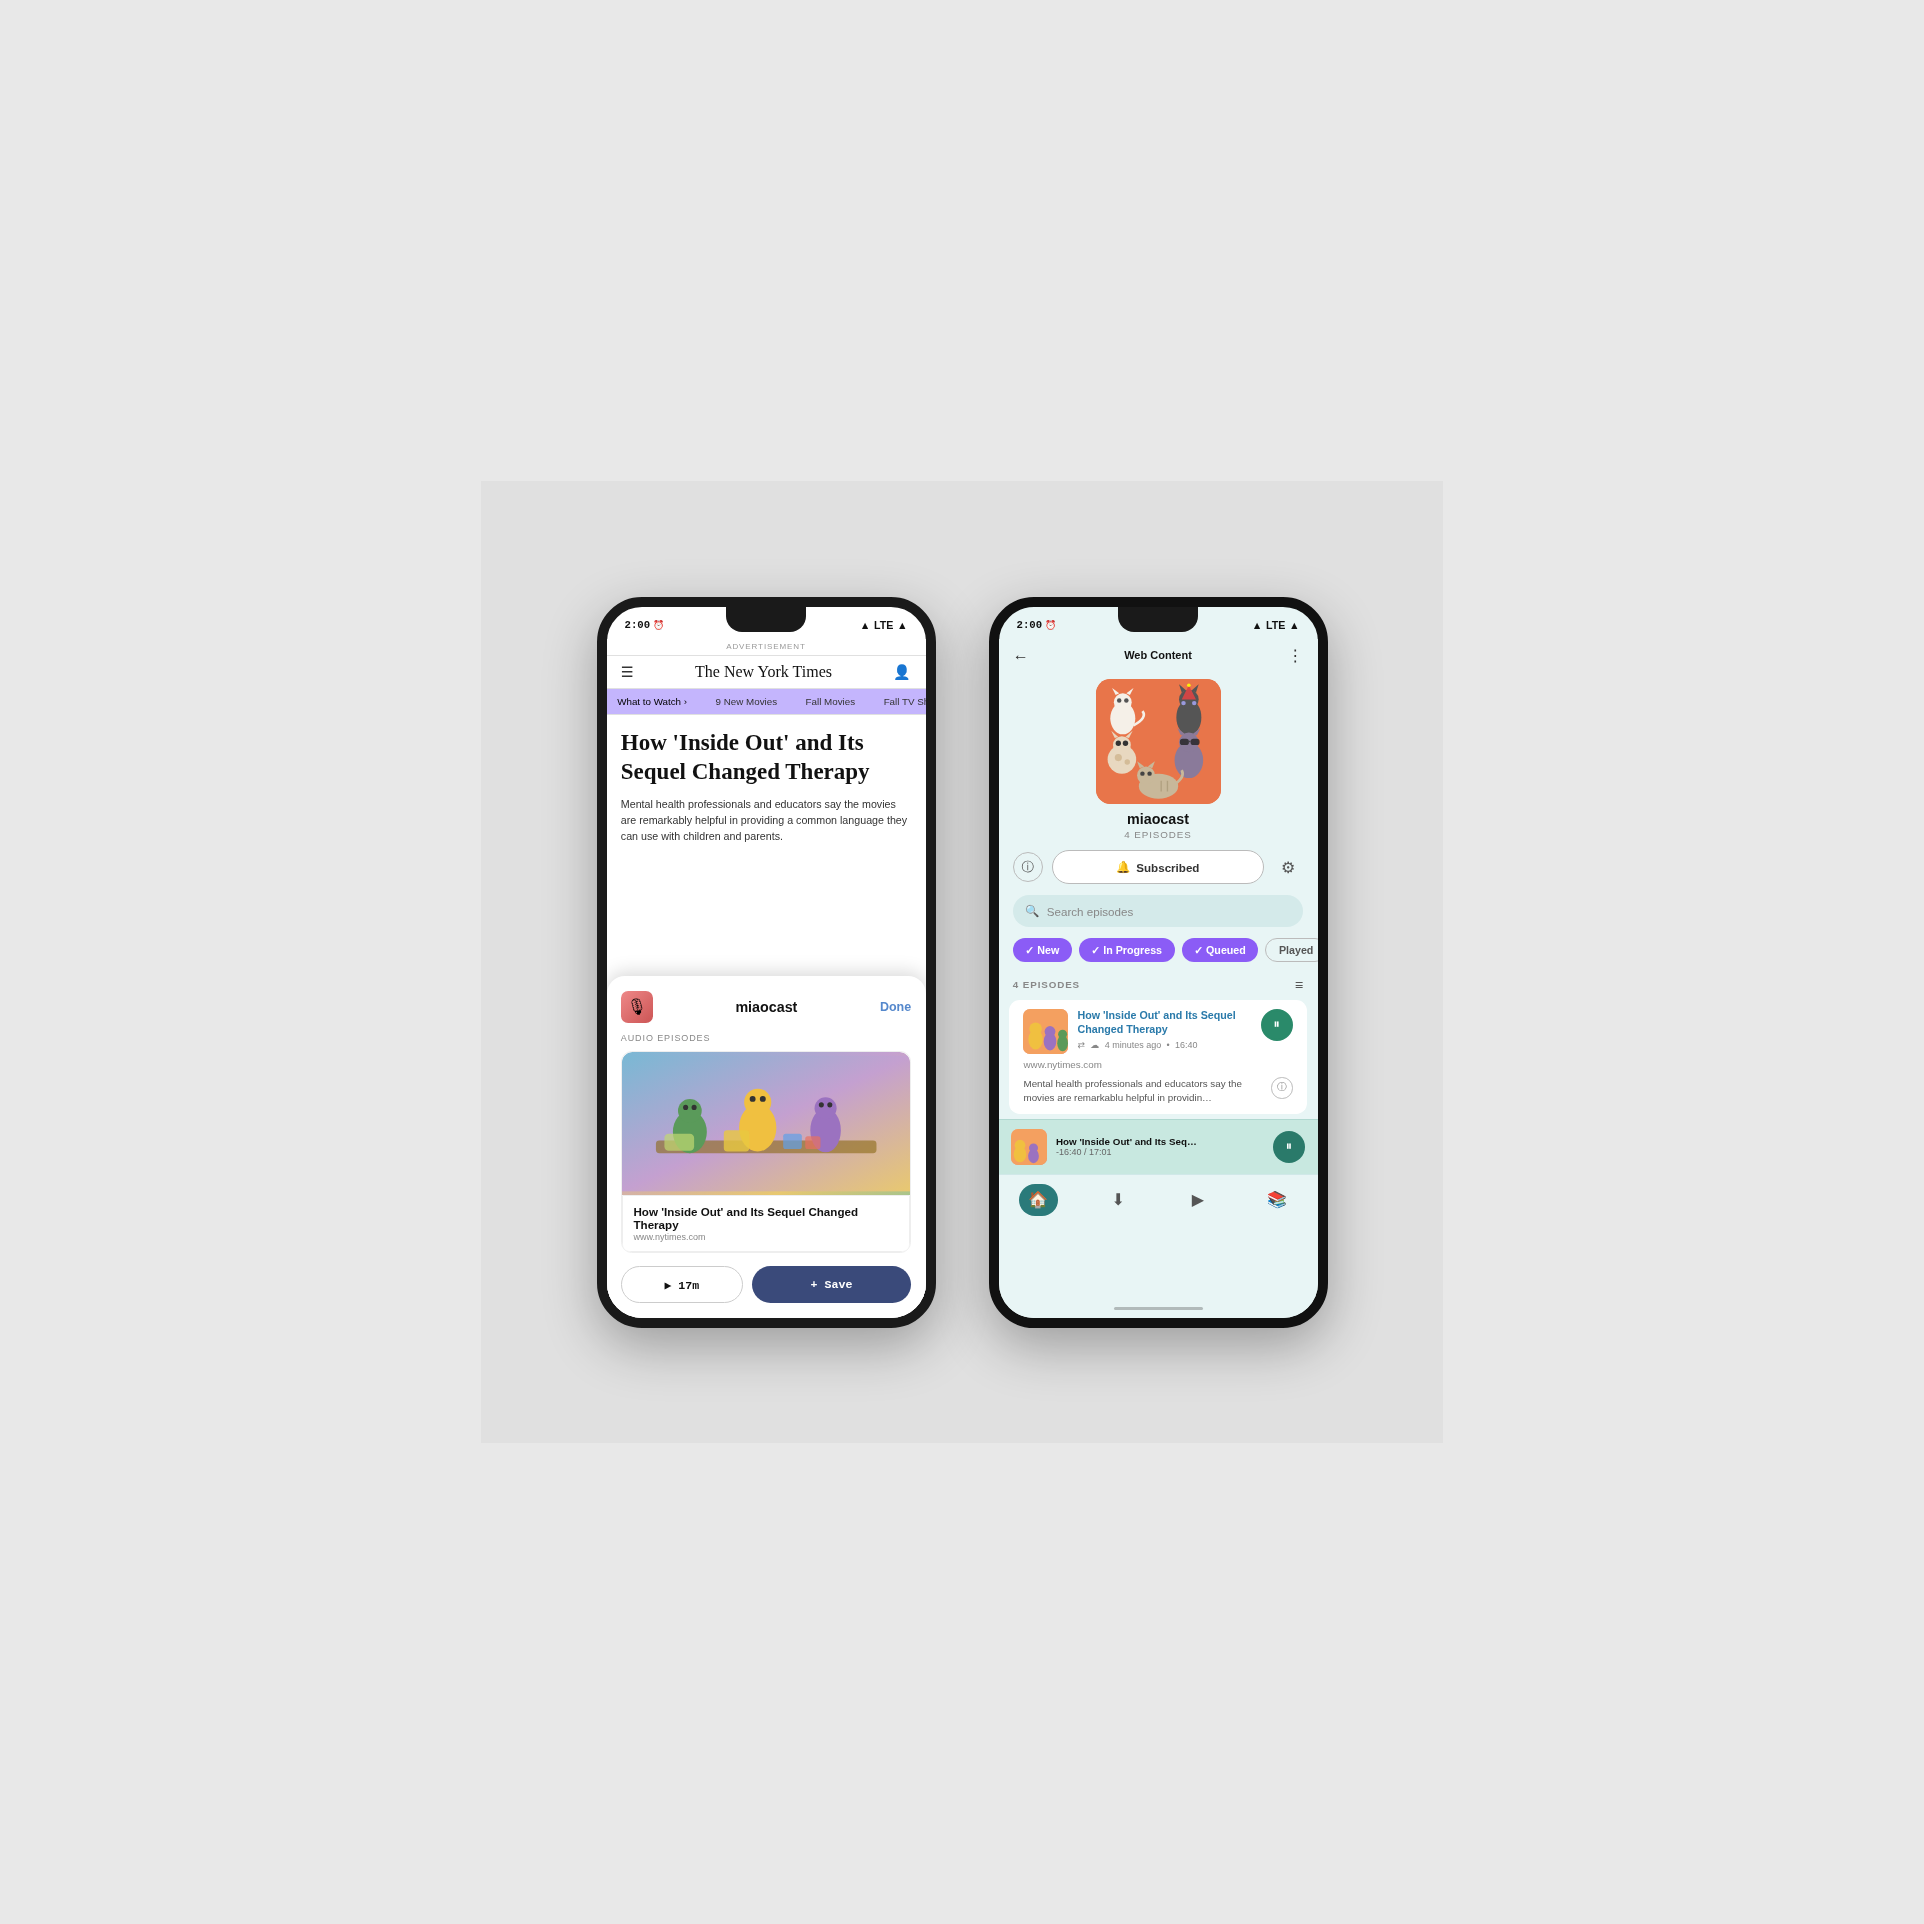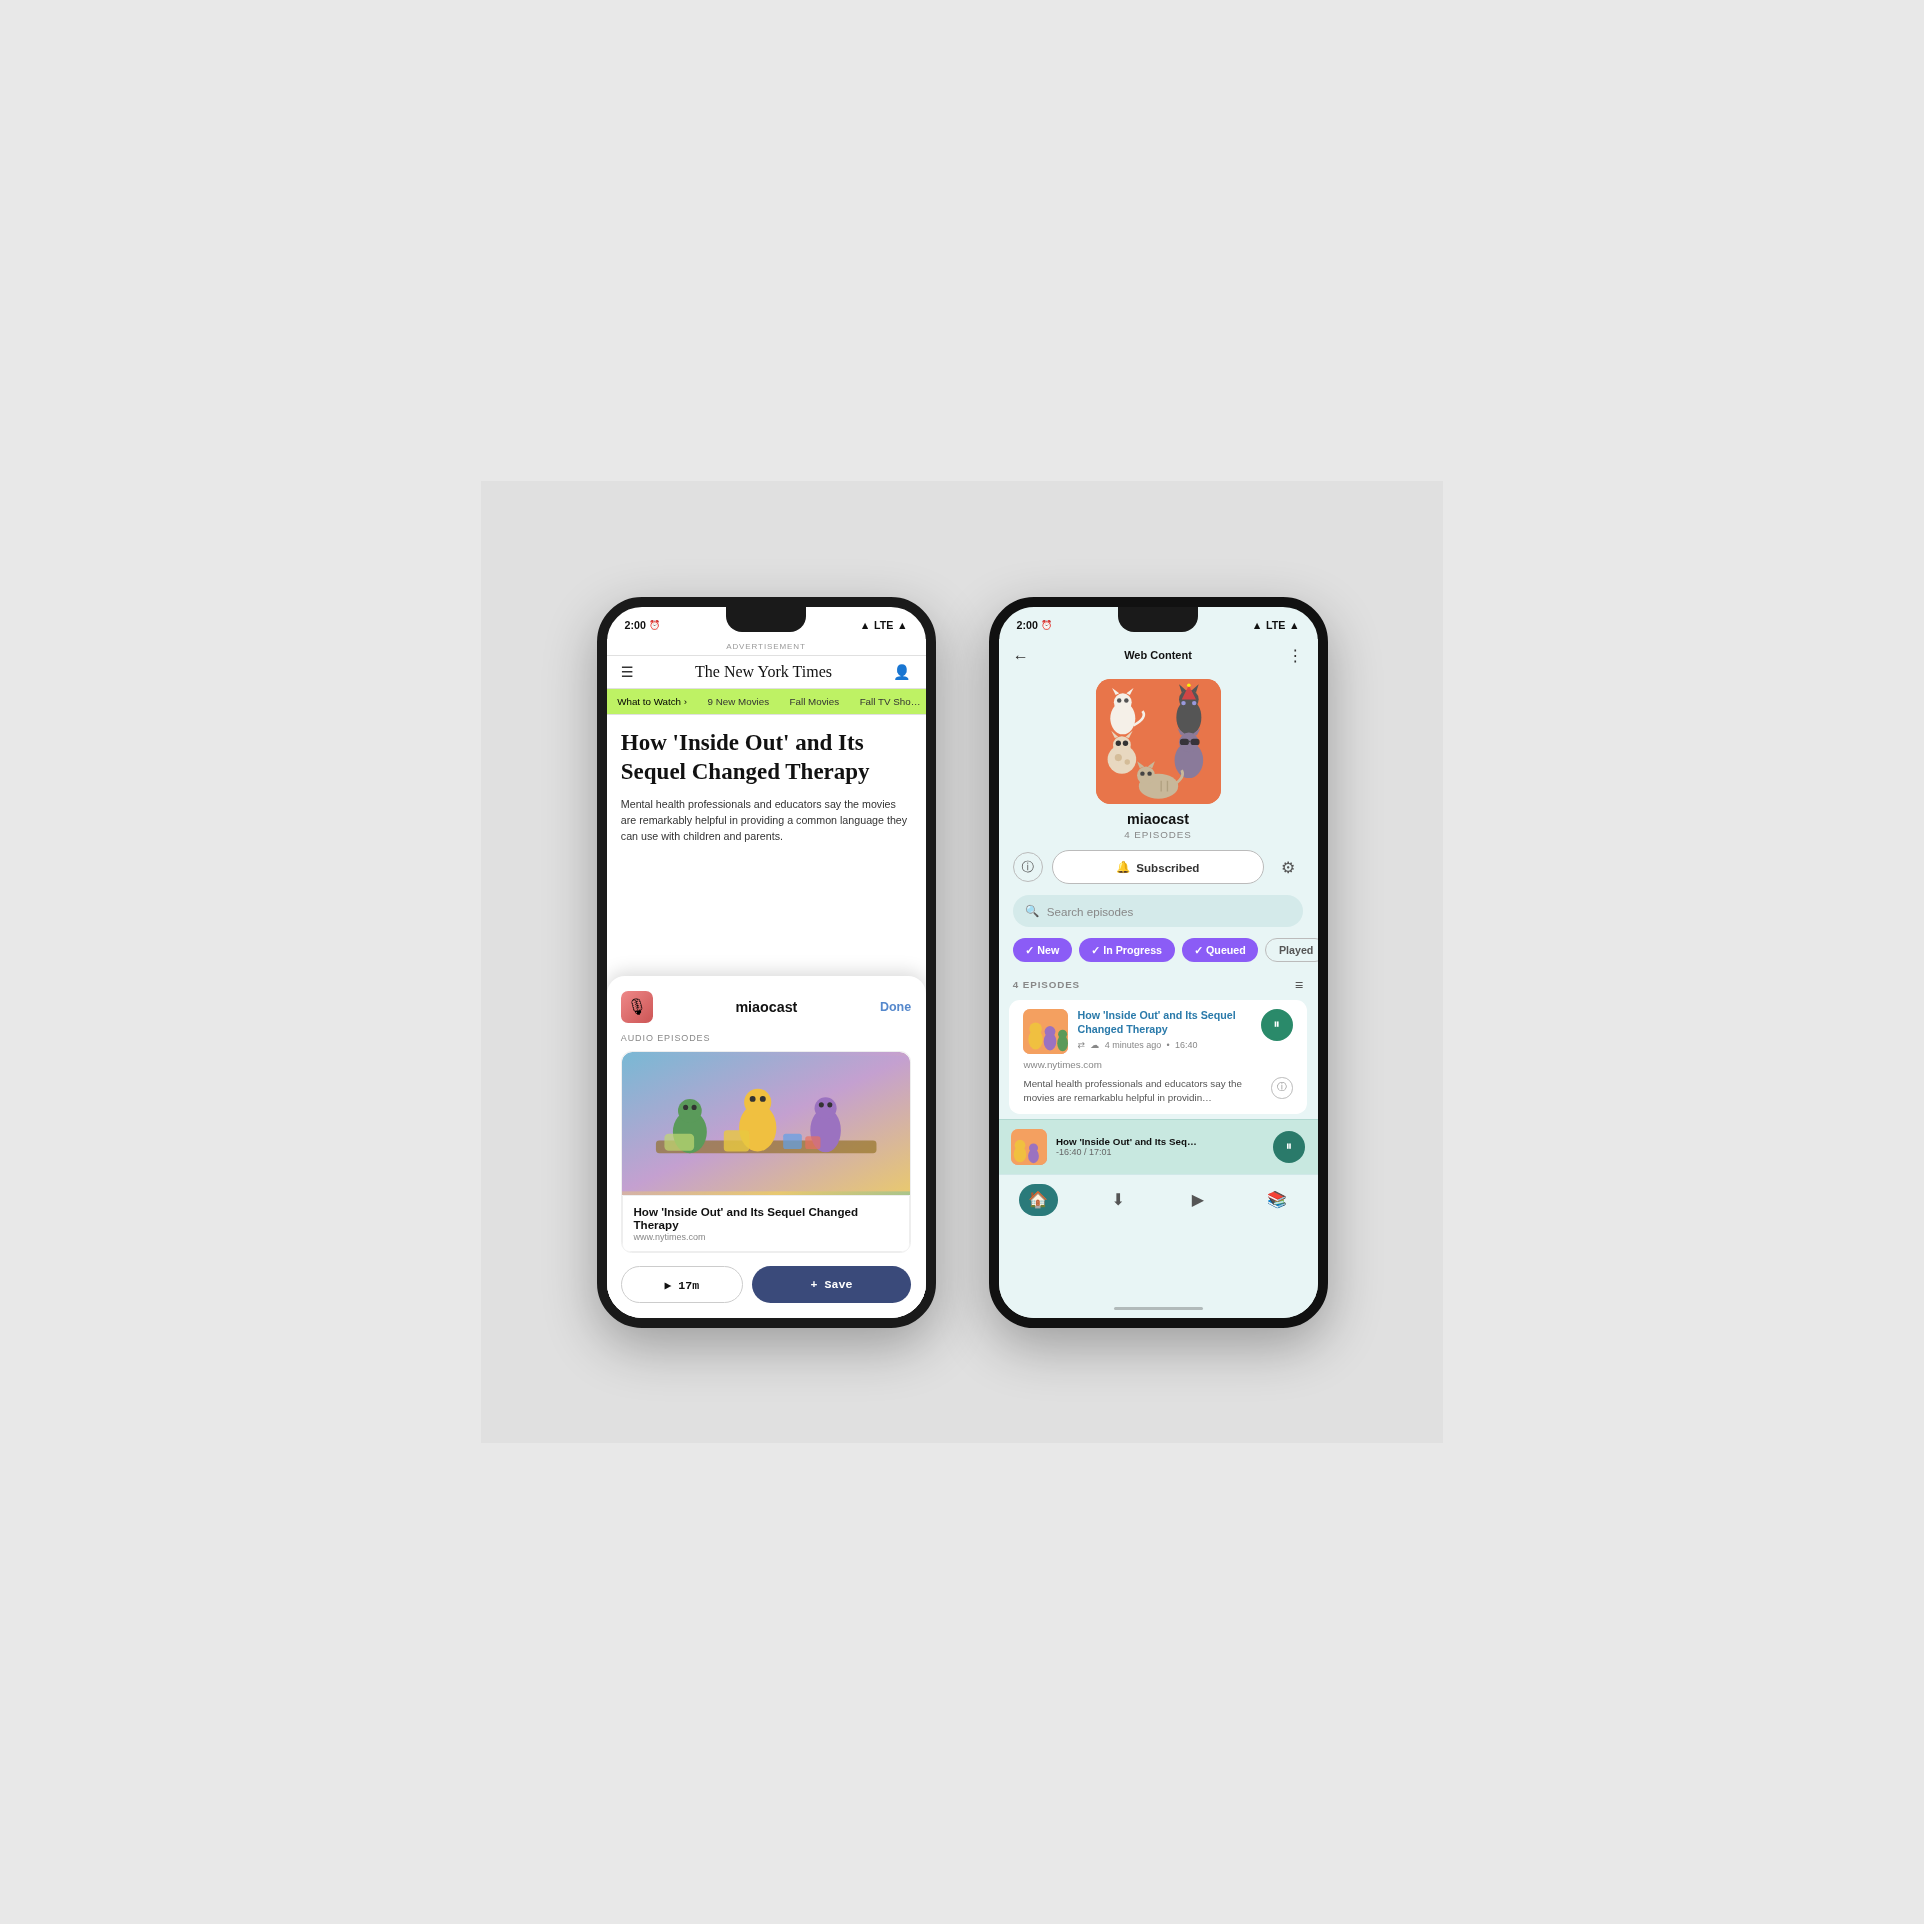--- a/index.html
+++ b/index.html
@@ -50,21 +50,21 @@
       display: flex;
       justify-content: space-between;
       align-items: center;
       padding: 9px 18px 3.6px;
       font-size: 10.7px;
       font-weight: 600;
       color: #111;
       height: 32px;
       flex-shrink: 0;
     }
-    .status-left { display: flex; align-items: center; gap: 3.6px; }
+    .status-left { display: flex; align-items: center; gap: 3.6px; font-family: Liberation Mono, monospace; }
     .status-right { display: flex; align-items: center; gap: 3.6px; }
     .phone-content { flex: 1; overflow: hidden; display: flex; flex-direction: column; }
 
     
     .nyt-phone .phone-content { background: #f5f5f5; }
     .nyt-ad-bar {
       text-align: center;
       font-size: 8px;
       color: #999;
       letter-spacing: 0.9px;
@@ -85,23 +85,23 @@
       font-size: 16px;
       font-weight: normal;
       color: #111;
       text-align: center;
       flex: 1;
     }
     .hamburger-icon { font-size: 14.3px; color: #333; }
     .user-icon { font-size: 14.3px; color: #333; }
     .nyt-nav {
       display: flex;
-      gap: 8px;
+      gap: 16px;
       padding: 7.1px 10.7px;
-      background: #bef264;
+      background: #c4b5fd;
       border-bottom: 0.9px solid #e0e0e0;
       overflow: hidden;
       font-size: 9.8px;
       color: #333;
     }
     .nyt-nav-item {
       margin-right: 12.5px;
       white-space: nowrap;
       color: #333;
     }

